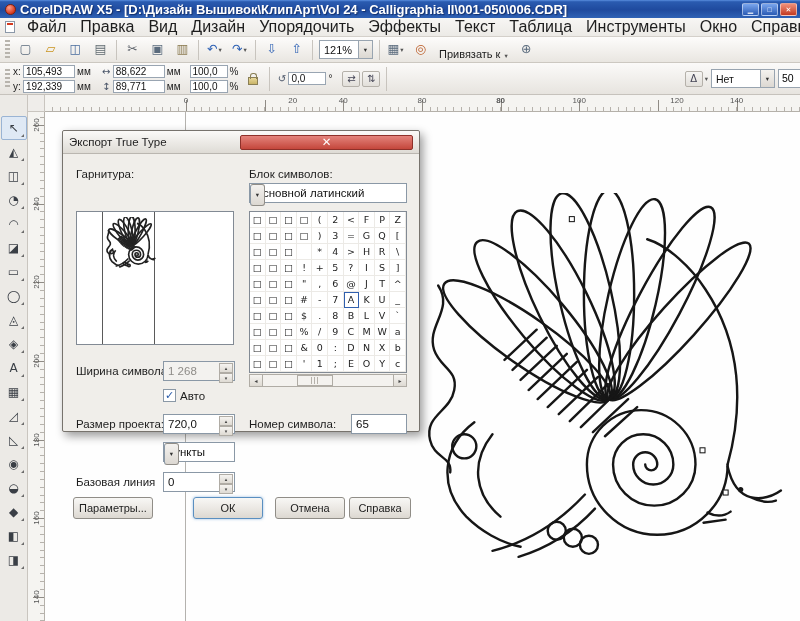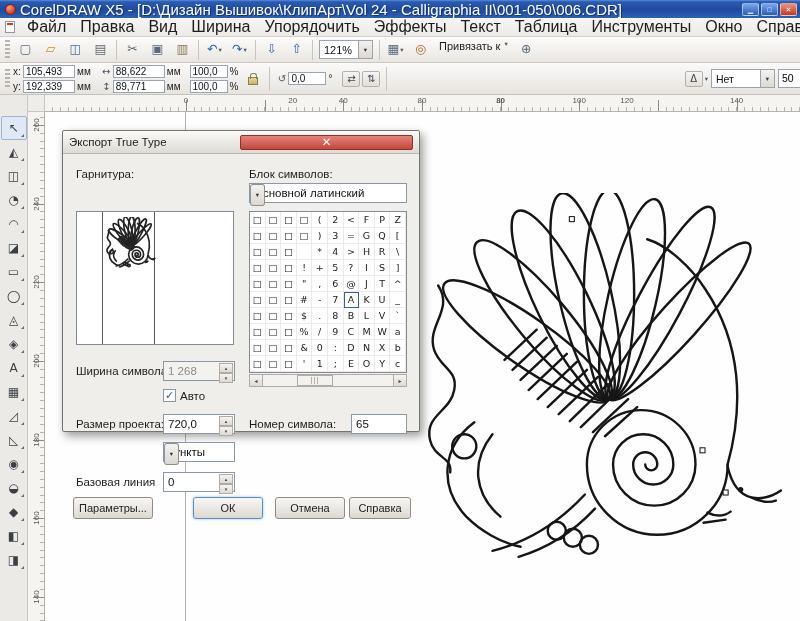--- a/index.html
+++ b/index.html
@@ -2,42 +2,42 @@
 <html><head>
 <meta charset="utf-8">
 <style>
   *{margin:0;padding:0;box-sizing:border-box}
   html,body{width:800px;height:621px;overflow:hidden;font-family:"Liberation Sans","DejaVu Sans",sans-serif;font-size:11px;background:#d6d2cb;position:relative}
   .icon{font-family:"DejaVu Sans",sans-serif}
 
   
   .titlebar{position:absolute;left:0;top:0;width:800px;height:18px;background:linear-gradient(#5a8ede 0%,#2a5bb0 10%,#1f4a9e 55%,#2f62b5 100%);display:flex;align-items:center;padding:0 3px;z-index:30}
   .app-ico{width:11px;height:11px;border-radius:50%;background:radial-gradient(circle at 35% 30%,#ff9d8a,#d43a1f 70%);border:1px solid #7e1f0d;margin:0 4px 0 2px;flex:none}
-  .title-text{color:#fff;font-size:15px;font-weight:normal;text-shadow:1px 1px 1px #13306b;white-space:nowrap;overflow:hidden;flex:1}
+  .title-text{color:#fff;font-size:13px;font-weight:bold;text-shadow:1px 1px 1px #13306b;white-space:nowrap;overflow:hidden;flex:1}
   .wbtns{display:flex;gap:2px;margin-left:4px}
   .wbtn{width:17px;height:13px;border:1px solid rgba(255,255,255,.5);border-radius:2px;background:linear-gradient(#7aa6ee,#2b5bb4);color:#fff;font-size:7px;line-height:11px;text-align:center}
   .wbtn.close{background:linear-gradient(#f0907a,#c23a22)}
 
   
   .menubar{position:absolute;left:0;top:18px;width:800px;height:19px;background:linear-gradient(#f7f6f4,#eceae6);border-bottom:1px solid #d4d0ca;display:flex;align-items:center;padding:0 2px;z-index:29}
   .doc-ico{width:10px;height:12px;background:#fff;border:1px solid #8b98a8;margin:0 5px 0 3px;position:relative;flex:none}
   .doc-ico::after{content:'';position:absolute;left:1px;top:1px;width:6px;height:2px;background:#d43a1f}
   .menu-item{padding:2px 7px;color:#1d1d1d;font-size:16px;white-space:nowrap}
 
   
   .stdbar{position:absolute;left:0;top:37px;width:800px;height:26px;background:linear-gradient(#fdfcfb,#e9e6e1);border-bottom:1px solid #ccc8c1;display:flex;align-items:center;padding:0 2px;z-index:28}
   .grip{width:5px;height:20px;margin:0 3px;background:repeating-linear-gradient(180deg,#b8b4ad 0 2px,transparent 2px 4px);flex:none}
   .tb-btn{height:22px;min-width:23px;display:inline-flex;align-items:center;justify-content:center;border:1px solid transparent;border-radius:2px;margin:0 1px;position:relative}
   .tb-glyph{font-family:"DejaVu Sans",sans-serif;font-size:12.5px;color:#4a5568;line-height:1}
   .tb-dd{font-size:6.5px;color:#555;margin-left:1px}
   .tb-sep{width:1px;height:20px;background:#c8c4be;margin:0 3px;flex:none}
   .tb-combo{display:inline-flex;align-items:center;height:19px;border:1px solid #98a4b0;background:#fff;margin:0 3px}
   .combo-val{padding:0 4px;font-size:11px;min-width:38px;color:#111}
   .combo-btn{width:14px;align-self:stretch;background:linear-gradient(#f4f2ef,#dcd8d2);border-left:1px solid #98a4b0;font-size:6.5px;display:flex;align-items:center;justify-content:center;color:#333}
-  .tb-snap{display:inline-flex;align-items:flex-start;height:20px;padding:0 6px;font-size:11px;color:#1d1d1d}
+  .tb-snap{display:inline-flex;align-items:flex-end;height:20px;padding:0 6px;font-size:11px;color:#1d1d1d}
   .tb-snap .tb-dd{margin-left:4px}
 
   
   .pbar{position:absolute;left:0;top:63px;width:800px;height:32px;background:linear-gradient(#fbfaf9,#e7e4df);border-bottom:1px solid #c6c2bc;display:flex;align-items:center;padding:0 2px;z-index:27}
   .pcol{display:flex;flex-direction:column;justify-content:center;margin-right:5px}
   .prow{display:flex;align-items:center;height:15px}
   .plab{font-size:10px;color:#1d1d1d;width:10px}
   .picon{font-family:"DejaVu Sans",sans-serif;font-size:10px;color:#4a5568;width:13px;text-align:center}
   .pfield{width:52px;height:13px;background:#fff;border:1px solid #99a5b2;font-size:10px;line-height:12px;padding:0 2px;color:#111;overflow:hidden}
   .pfield.sm{width:38px}
@@ -152,21 +152,21 @@
     <span class="wbtn">□</span>
     <span class="wbtn close">✕</span>
   </span>
 </div>
 
 <div class="menubar">
   <span class="doc-ico"></span>
 <span class="menu-item">Файл</span>
     <span class="menu-item">Правка</span>
     <span class="menu-item">Вид</span>
-    <span class="menu-item">Ширина</span>
+    <span class="menu-item">Дизайн</span>
     <span class="menu-item">Упорядочить</span>
     <span class="menu-item">Эффекты</span>
     <span class="menu-item">Текст</span>
     <span class="menu-item">Таблица</span>
     <span class="menu-item">Инструменты</span>
     <span class="menu-item">Окно</span>
     <span class="menu-item">Справка</span>
   </div>
 
 <div class="stdbar">
@@ -350,21 +350,21 @@
   </div>
 
 <div class="corner"></div>
 <div class="hruler">
     <span class="hnum" style="left: 141px;">0</span>
     <span class="hnum" style="left: 219.66px; margin-left: 28px;">20</span>
     <span class="hnum" style="left: 298.32px;">40</span>
     <span class="hnum" style="left: 376.98px;">80</span>
     <span class="hnum" style="left: 455.64px; font-weight: bold;">80</span>
     <span class="hnum" style="left: 534.3px;">100</span>
-    <span class="hnum" style="left: 582px;">120</span>
+    <span class="hnum" style="left: 632px;">120</span>
     <span class="hnum" style="left: 691.62px;">140</span>
   </div>
 <div class="vruler">
     <span class="vnum" style="top: 13px;">260</span>
     <span class="vnum" style="top: 91.66px;">240</span>
     <span class="vnum" style="top: 170.32px;">220</span>
     <span class="vnum" style="top: 248.98px;">200</span>
     <span class="vnum" style="top: 327.64px;">180</span>
     <span class="vnum" style="top: 406.3px;">160</span>
     <span class="vnum" style="top: 484.96px;">140</span>

